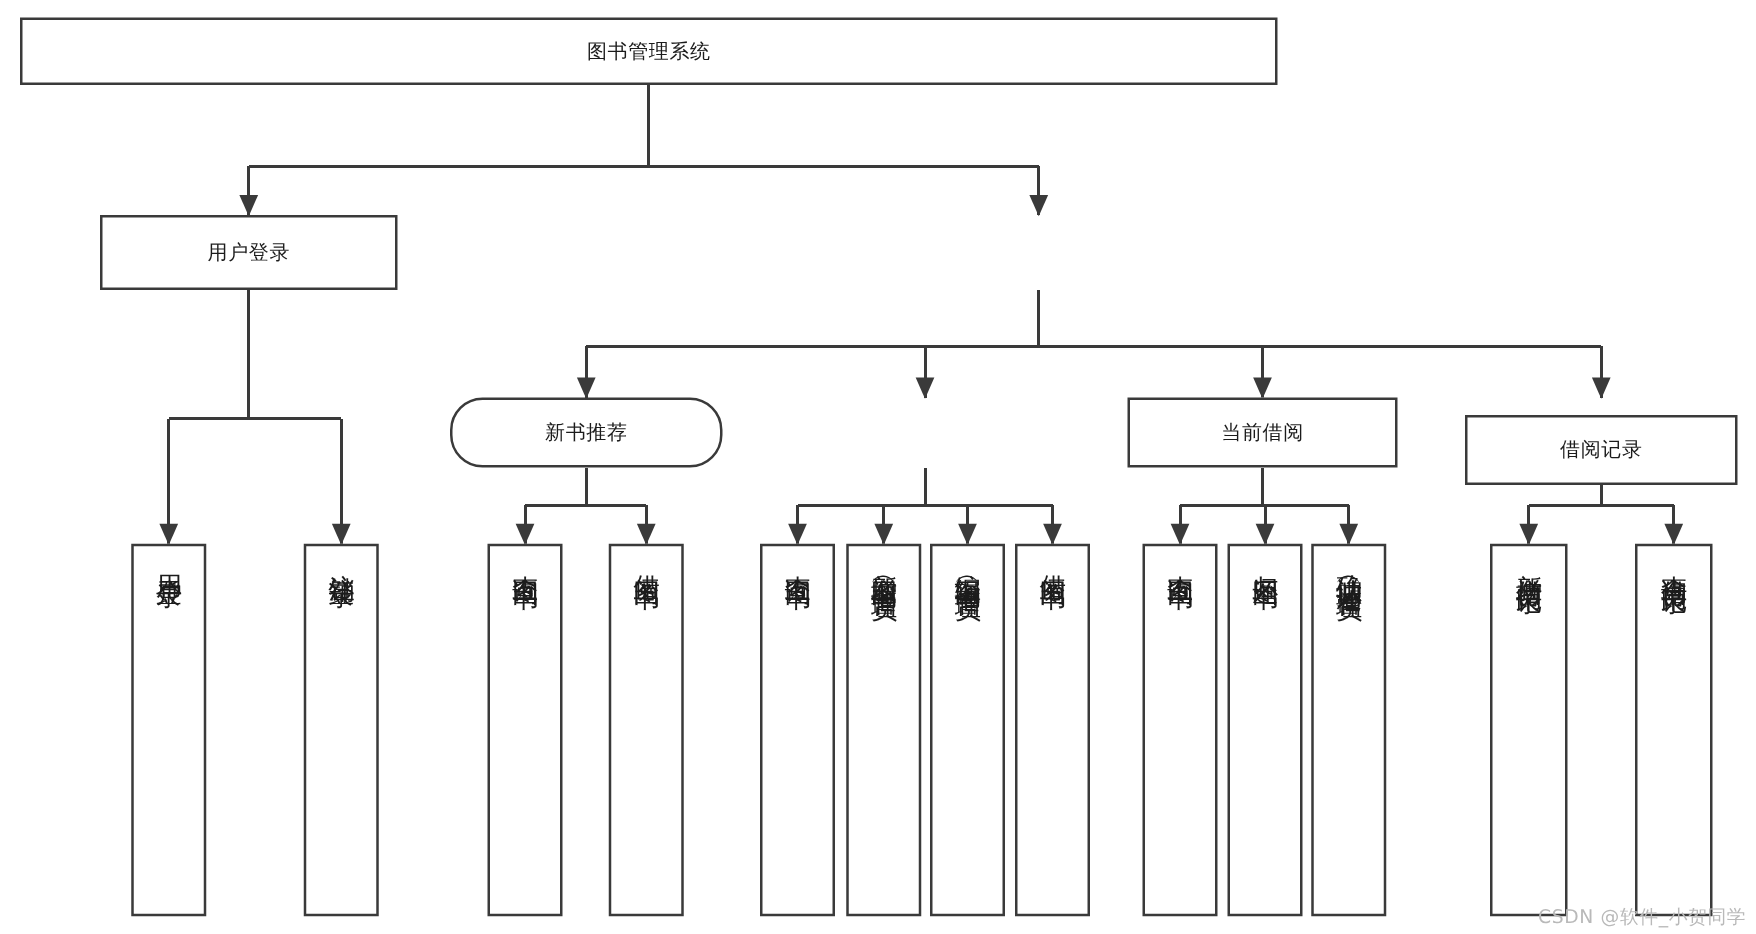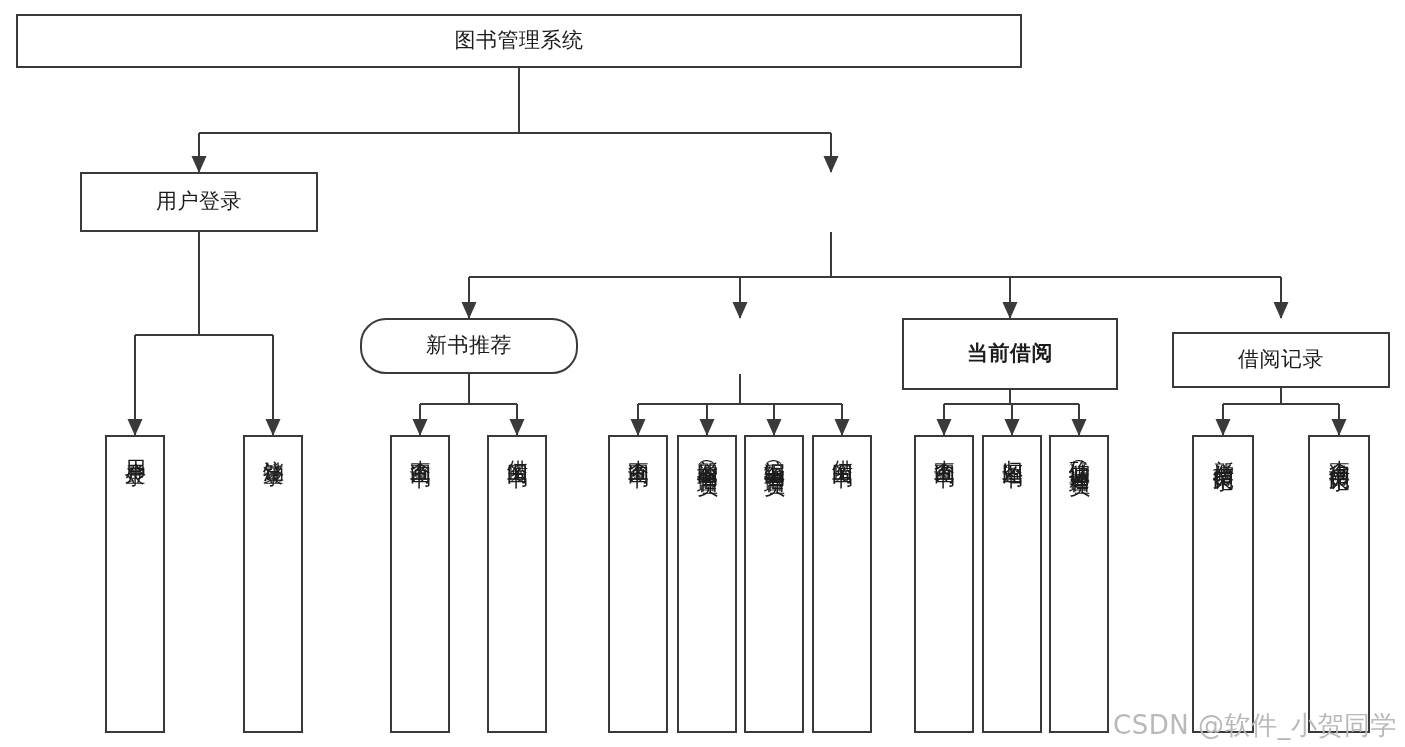--- a/index.html
+++ b/index.html
@@ -38,21 +38,21 @@
   }
   .node-label {
     display: block;
     text-align: center;
     color: #1c1c1c;
     letter-spacing: 0.5px;
   }
   
   .node.horiz .node-label {
     writing-mode: horizontal-tb;
-    font-size: 21px;
+    font-size: 16px;
     line-height: 1.1;
     white-space: nowrap;
   }
   
   .node.vert {
     align-items: flex-start;
     justify-content: center;
     padding-top: 6px;
   }
   .node.vert .node-label {
@@ -60,21 +60,21 @@
     text-orientation: upright;
     font-size: 21px;
     line-height: 1.18;
     letter-spacing: 2.5px;
     white-space: nowrap;
   }
   #watermark {
     position: absolute;
     right: 8px;
     bottom: 4px;
-    font-size: 26px;
+    font-size: 15px;
     color: #b9b9b9;
     letter-spacing: 0.5px;
     white-space: nowrap;
     user-select: none;
   }
 </style>
 </head>
 <body>
 
 <div id="diagram-root">
@@ -138,21 +138,21 @@
     <span class="node-label">图书管理系统</span>
   </div>
 
   <div class="node horiz" id="n-user-login" style="left: 80px; top: 172px; width: 238px; height: 60px;">
     <span class="node-label">用户登录</span>
   </div>
 
   <div class="node horiz" id="n-new-book-rec" style="left: 360px; top: 318px; width: 218px; height: 56px; border-radius: 26px;">
     <span class="node-label">新书推荐</span>
   </div>
-  <div class="node horiz" id="n-current-borrow" style="left: 902px; top: 318px; width: 216px; height: 72px; font-weight: bold;">
+  <div class="node horiz" id="n-current-borrow" style="left: 902px; top: 318px; width: 216px; height: 56px;">
     <span class="node-label">当前借阅</span>
   </div>
   <div class="node horiz" id="n-borrow-record" style="left: 1172px; top: 332px; width: 218px; height: 56px;">
     <span class="node-label">借阅记录</span>
   </div>
 
   <div class="node vert" id="n-leaf-user-login" style="left: 105px; top: 435px; width: 60px; height: 298px;">
     <span class="node-label">用户登录</span>
   </div>
   <div class="node vert" id="n-leaf-user-logout" style="left: 243px; top: 435px; width: 60px; height: 298px;">

